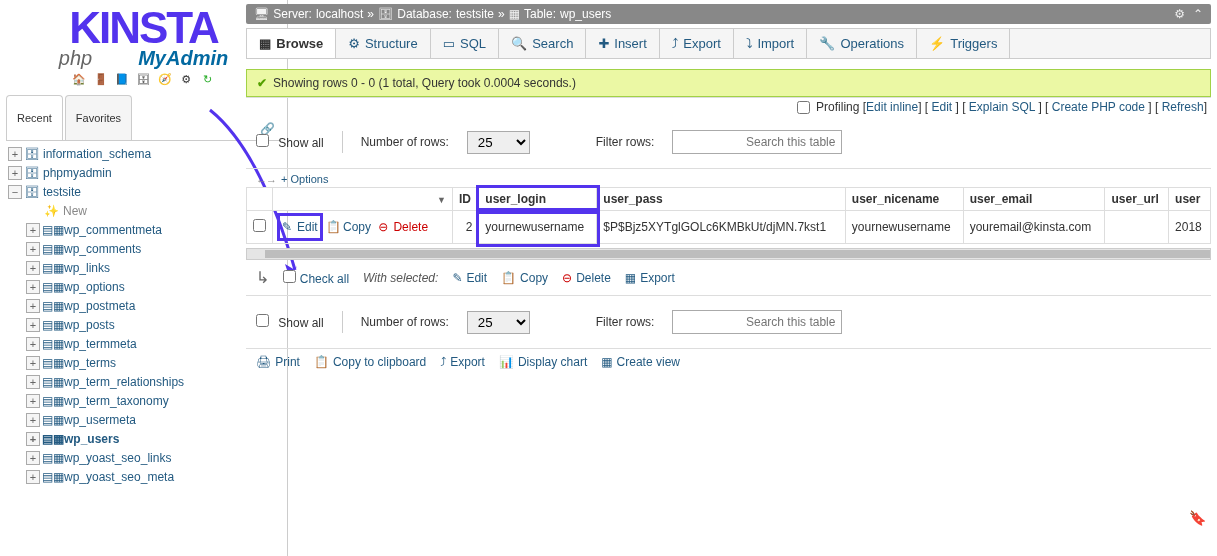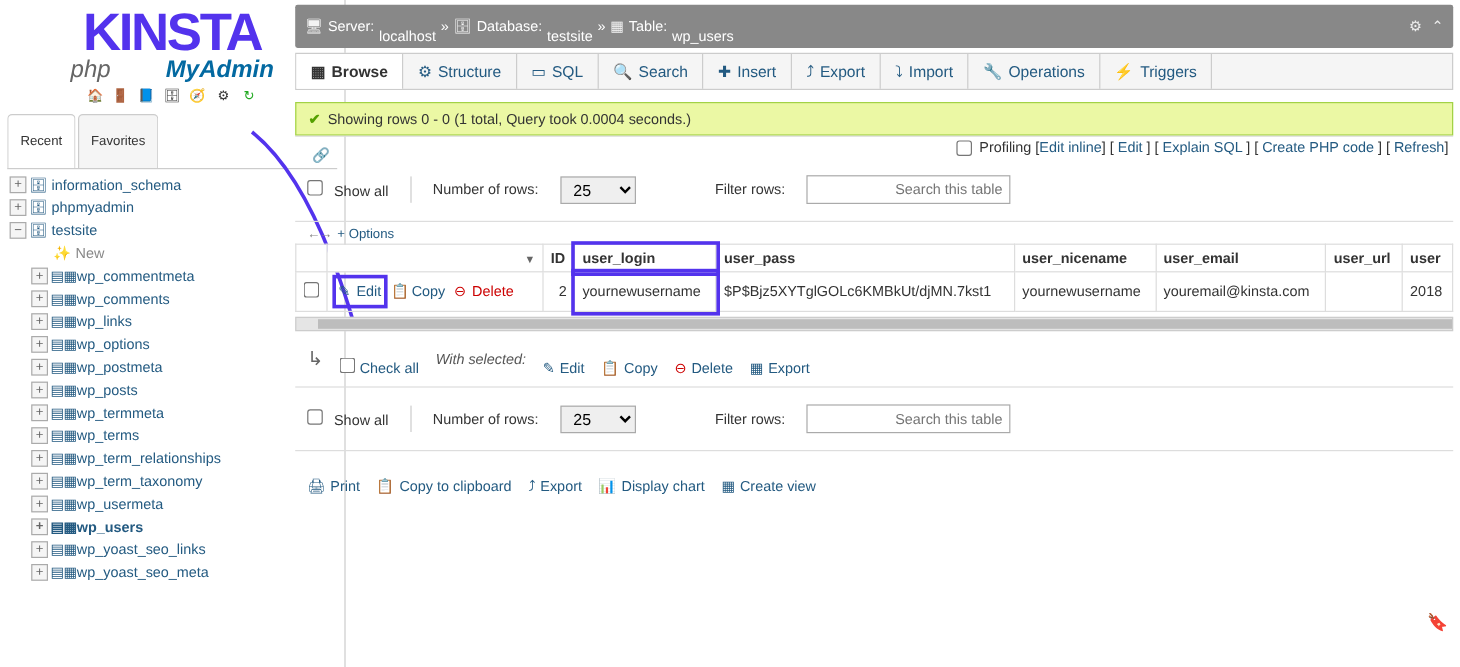--- a/index.html
+++ b/index.html
@@ -1,17 +1,17 @@
 <!DOCTYPE html>
 <html><head>
 <meta charset="utf-8">
 <style>
 * { box-sizing: border-box; margin: 0; padding: 0; }
 body { font-family: sans-serif; font-size: 12px; color: #333; background: #fff; overflow: hidden; width: 1217px; height: 556px; }
-a { color: #0000ff; text-decoration: none; cursor: pointer; margin-top: 16px; }
+a { color: #0000ff; text-decoration: none; cursor: pointer; }
 
 #sidebar { position: absolute; left: 0; top: 0; width: 288px; height: 556px; border-right: 1px solid #ccc; background: #fff; }
 #logo { text-align: center; padding: 8px 0 0 0; }
 #logo .k { font-size: 44px; font-weight: 900; color: #5333ed; letter-spacing: -2px; font-family: Arial, sans-serif; line-height: 0.9; }
 #logo .pma { font-size: 20px; font-style: italic; color: #666; line-height: 1; }
 #logo .pma b { color: #0369a1; padding-left: 46px; }
 .mini-icons { text-align: center; padding: 4px 0; }
 .mini-icons span { display: inline-block; width: 16px; height: 16px; margin: 0 1px; text-align: center; font-size: 11px; cursor: pointer; }
 
 .side-tabs { display: flex; border-bottom: 1px solid #ccc; margin: 2px 6px 0 6px; }

